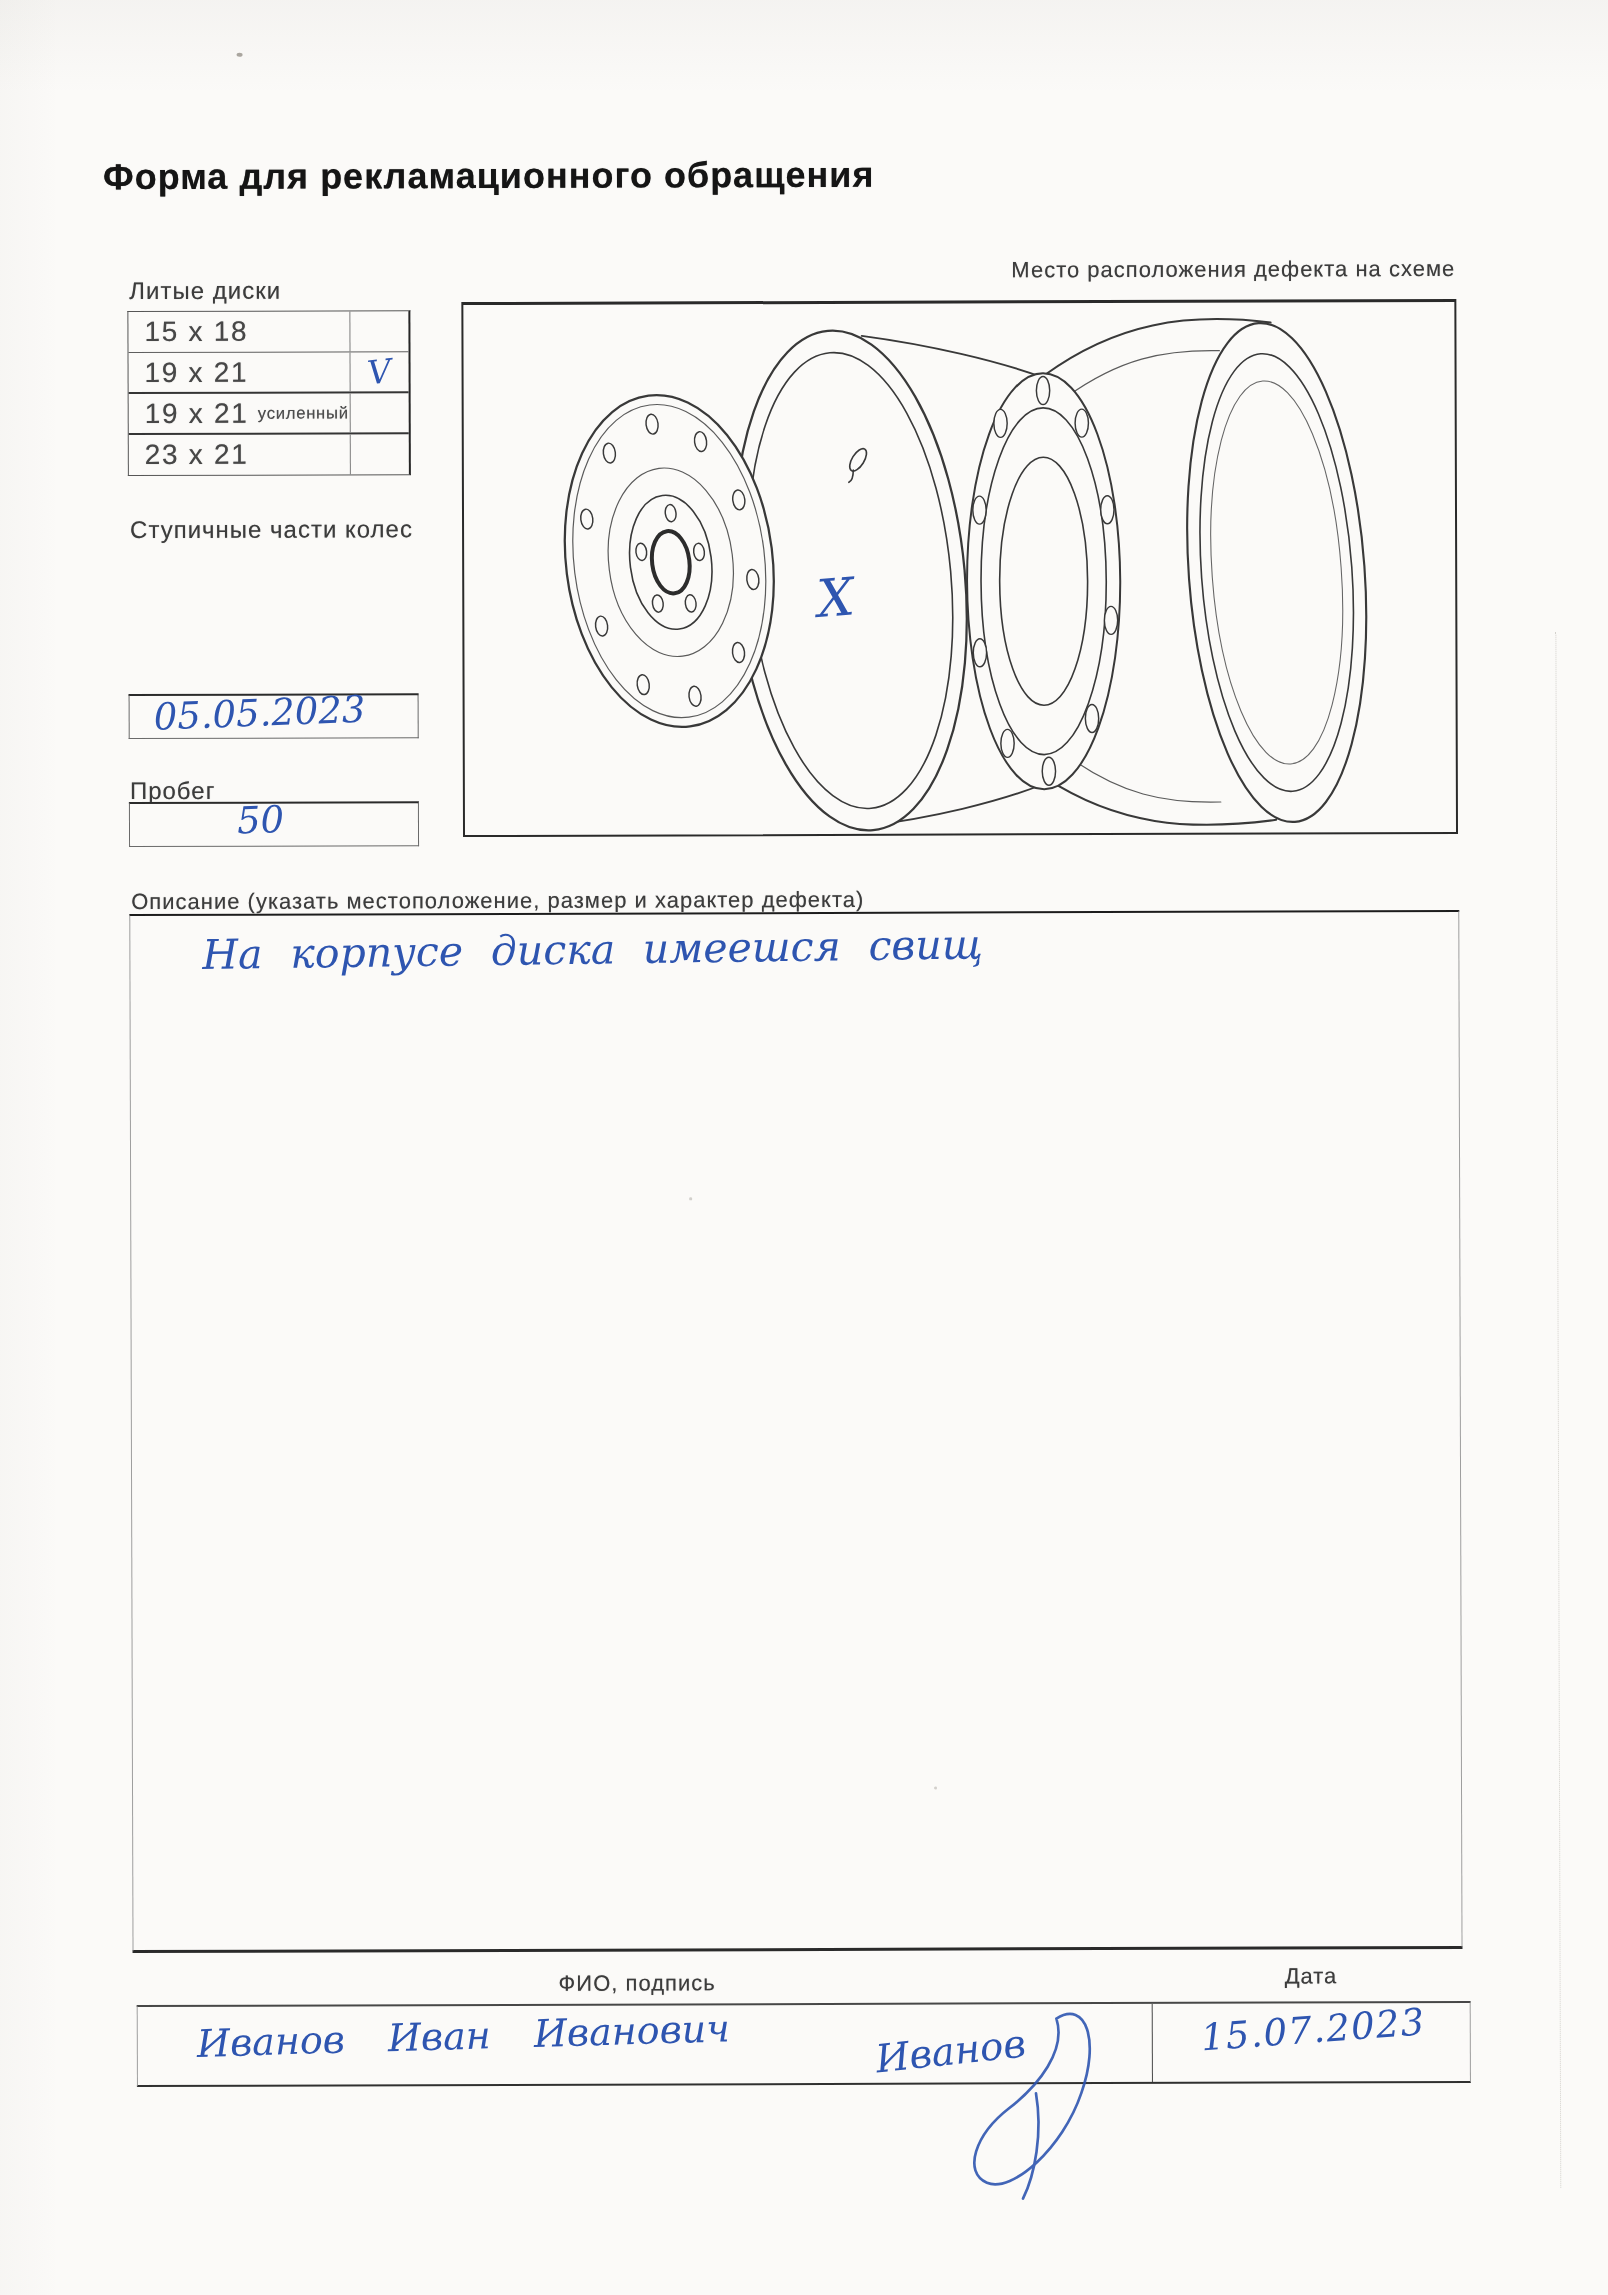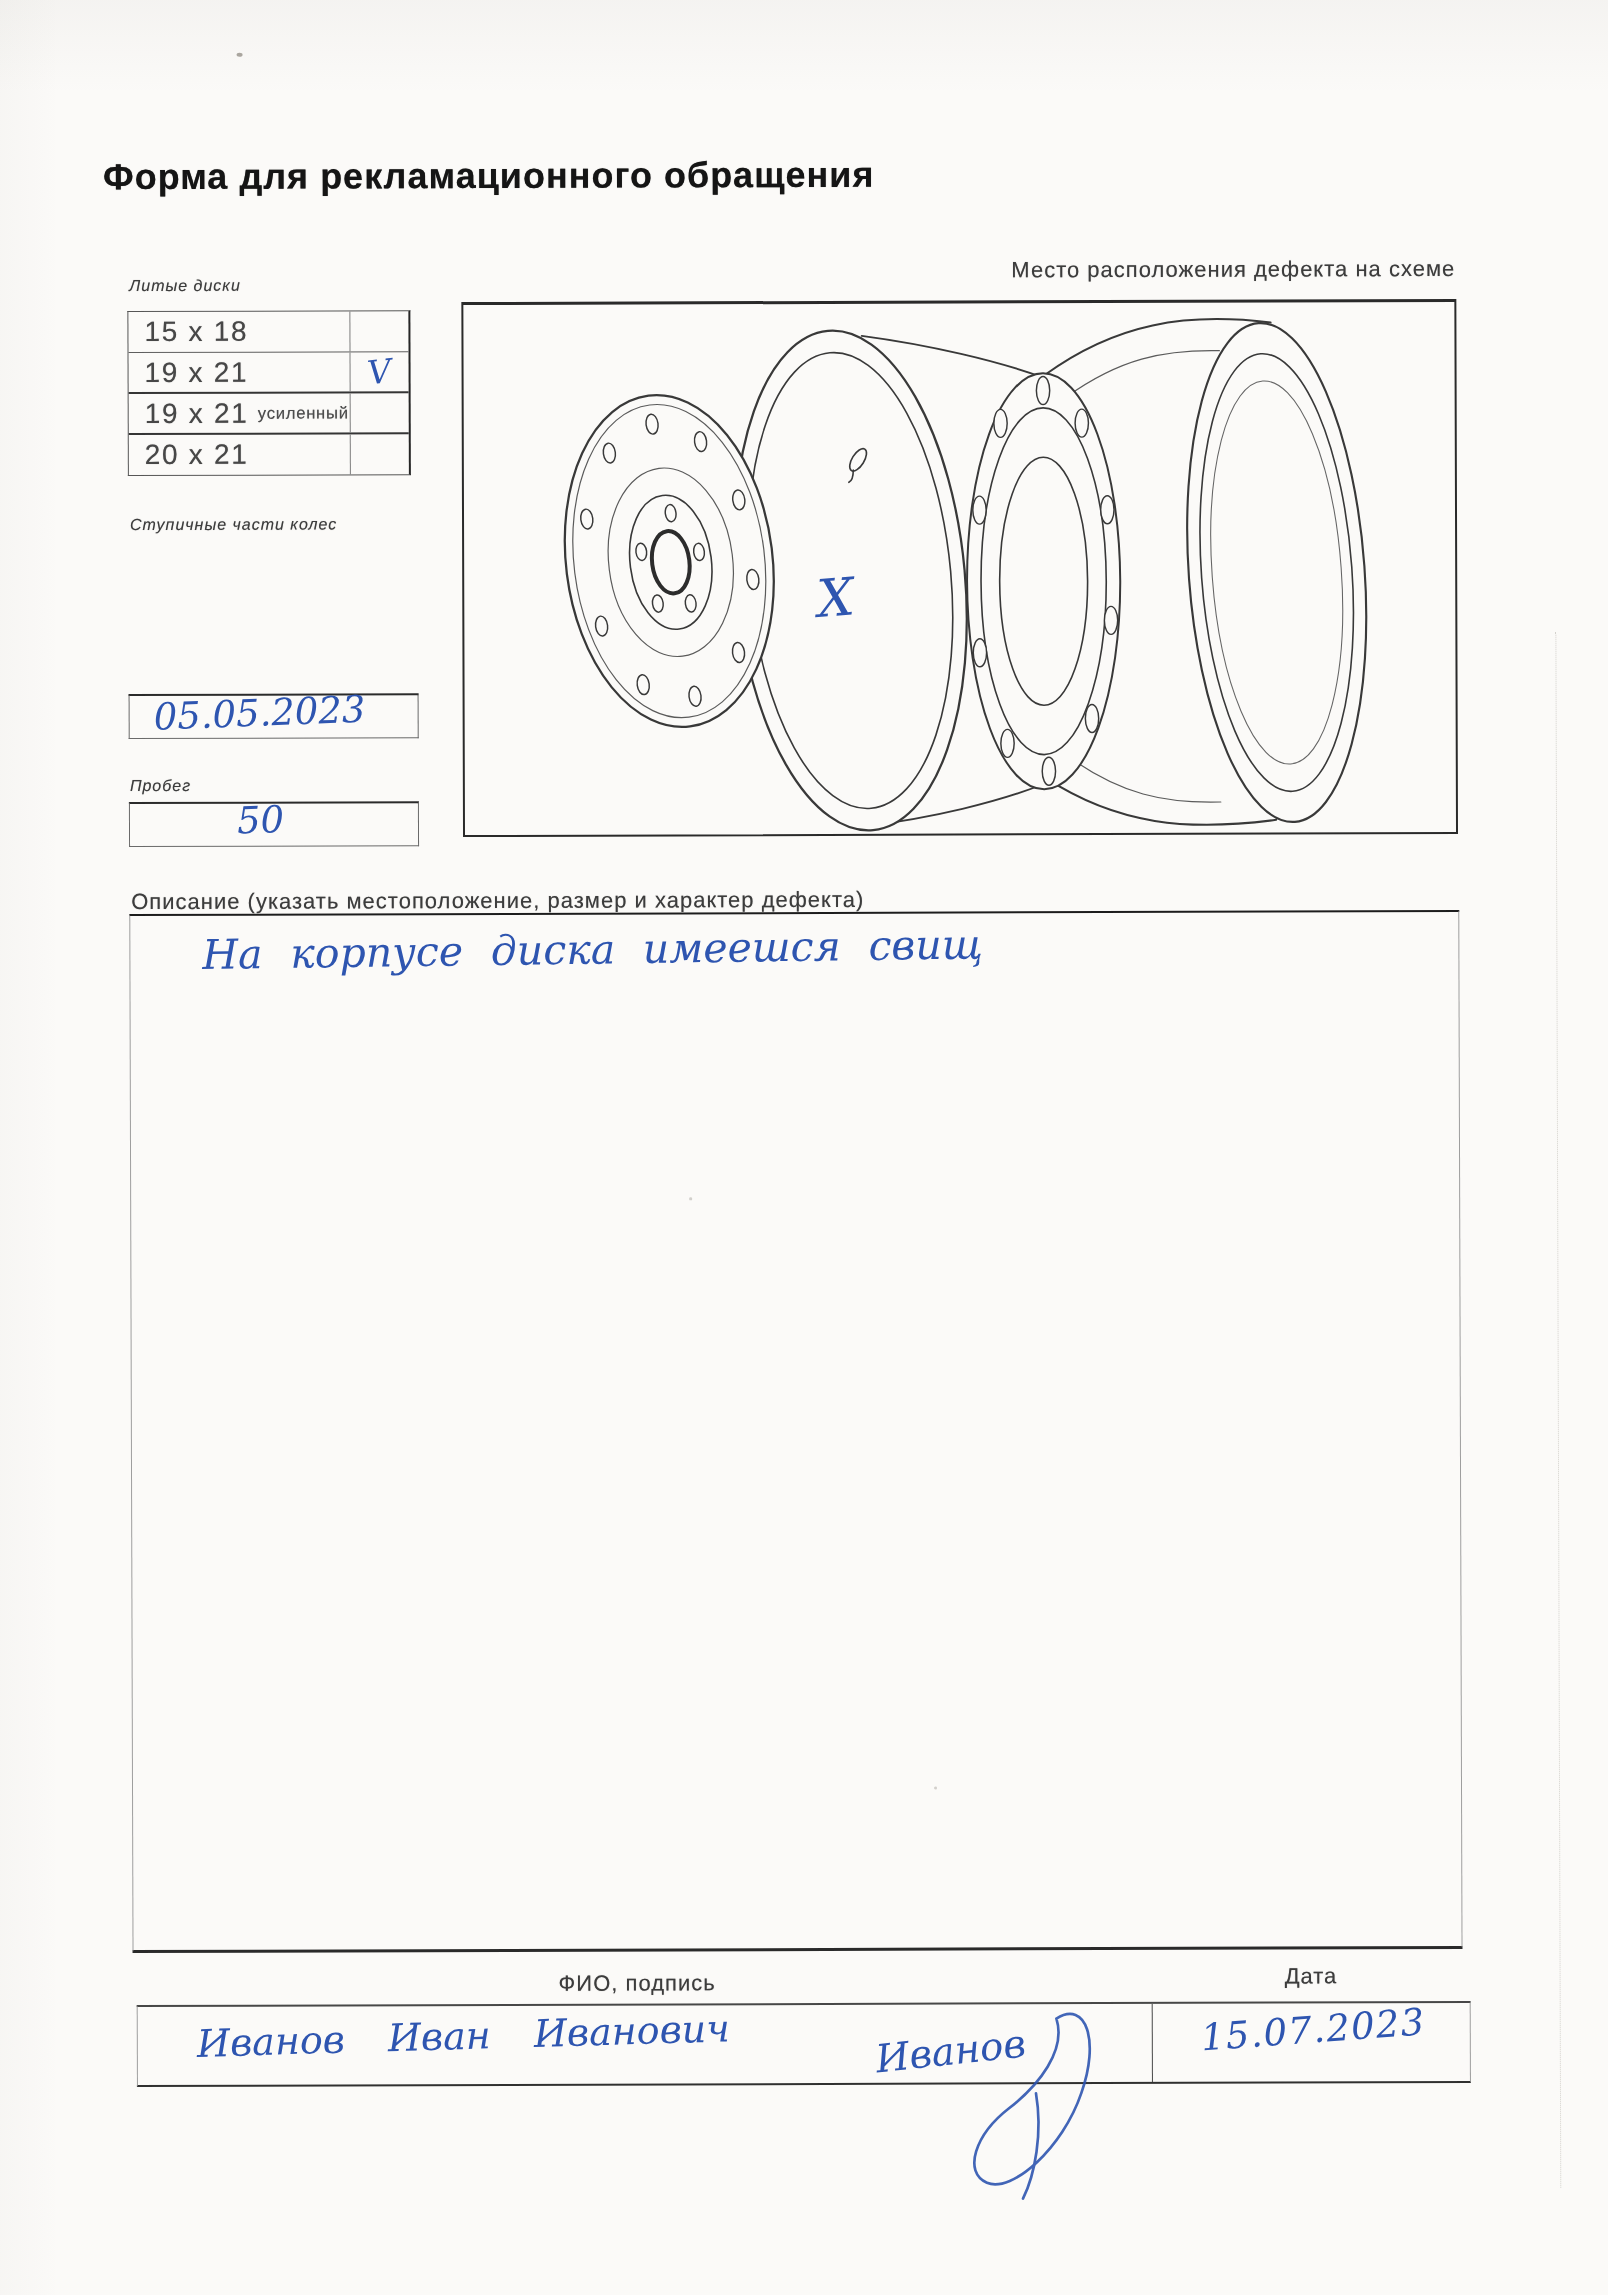--- a/index.html
+++ b/index.html
@@ -7,21 +7,21 @@
          font-family:"Liberation Sans",sans-serif;}
   .tilt{position:absolute;inset:0;transform:rotate(-0.18deg);transform-origin:50% 50%;}
   .sheet::before{content:"";position:absolute;inset:0;
     background:linear-gradient(180deg,rgba(120,115,105,.05),rgba(0,0,0,0) 94px),
                linear-gradient(90deg,rgba(120,115,105,.03),rgba(0,0,0,0) 60px);
     pointer-events:none;}
   .abs{position:absolute;}
   .print{color:#3c3c3c;text-shadow:0 0 0.8px rgba(70,70,70,.55);}
   .title{left:106px;top:154px;font-size:36px;font-weight:700;color:#151515;
          letter-spacing:1px;text-shadow:0 0 0.7px rgba(0,0,0,.6);}
-  .lbl{font-size:16px;letter-spacing:1px;font-style:italic;}
+  .lbl{font-size:24px;letter-spacing:1px;}
   .lbl-lg{font-size:22px;letter-spacing:1px;}
   
   .tbl{background:#fbfaf8;border:1.3px solid #565656;border-right:2px solid #262626;box-sizing:border-box;}
   .t-row{position:relative;box-sizing:border-box;display:flex;align-items:center;}
   .t-row .size{padding-left:16px;font-size:28px;letter-spacing:1.7px;color:#474747;
                text-shadow:0 0 0.8px rgba(70,70,70,.6);}
   .t-row .note{font-size:16.7px;letter-spacing:0.7px;color:#4d4d4d;margin-left:9.4px;
                text-shadow:0 0 0.7px rgba(70,70,70,.6);}
   .check-cell{position:absolute;right:0;top:0;bottom:0;border-left:1.3px solid #7d7d7d;
               display:flex;align-items:center;justify-content:center;}
@@ -71,21 +71,21 @@
       </div>
     </div>
     <div class="t-row bb3" style="height:41px">
       <span class="size">19 x 21</span>
       <span class="note">усиленный</span>
       <div class="check-cell" style="width:58px">
         <span class="hw vmark"></span>
       </div>
     </div>
     <div class="t-row" style="height:40px">
-      <span class="size">20 x 21</span>
+      <span class="size">23 x 21</span>
       <div class="check-cell" style="width:58px">
         <span class="hw vmark"></span>
       </div>
     </div>
   </div>
 
   <div class="abs print lbl" style="left:132px;top:514px">Ступичные части колес</div>
 
   <div class="abs print lbl" style="left:132px;top:696px">Дата покупки</div>
   <div class="abs inbox" style="left:130px;top:692px;width:290px;height:45px">

